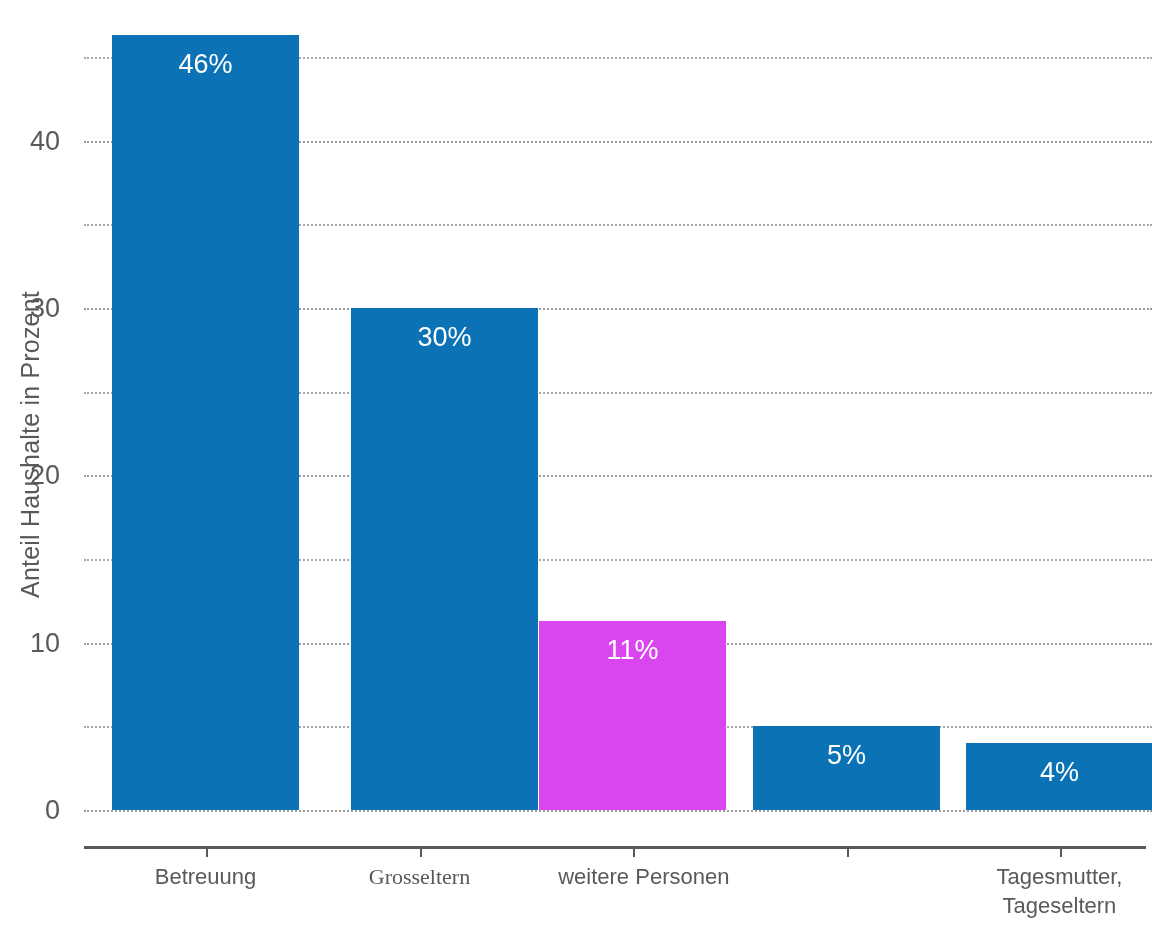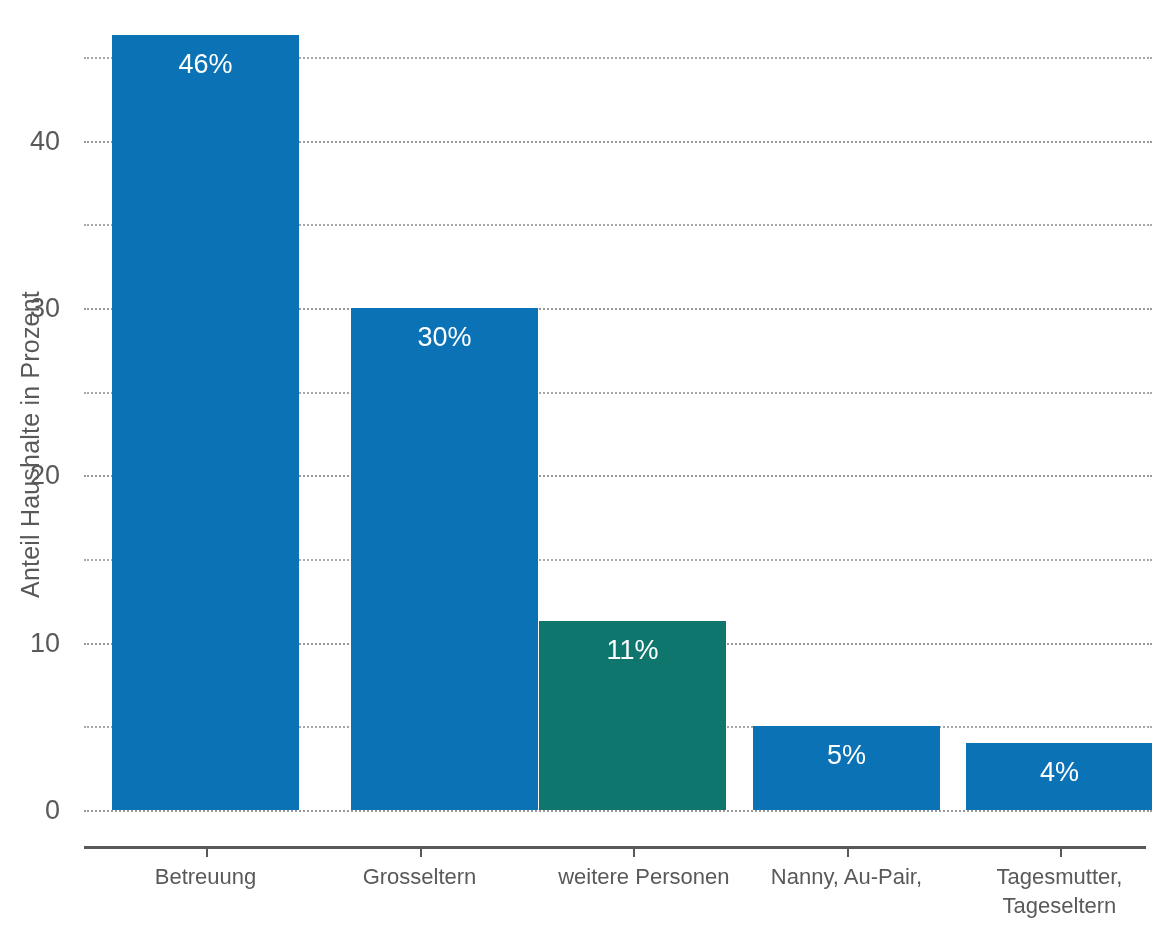--- a/index.html
+++ b/index.html
@@ -129,21 +129,21 @@
         <div class="gridline" style="top: 214.226px;"></div>
         <div class="gridline" style="top: 46.8619px;"></div>
       </div>
     <div id="bars">
         <div class="bar" style="left: 28px; width: 187px; height: 774.895px; background: rgb(11, 114, 181);">
           <div class="bar-value" style="color: rgb(255, 255, 255);">46%</div>
         </div>
         <div class="bar" style="left: 242px; width: 187px; height: 502.092px; background: rgb(11, 114, 181); margin-left: 25px;">
           <div class="bar-value" style="color: rgb(255, 255, 255);">30%</div>
         </div>
-        <div class="bar" style="left: 455px; width: 187px; height: 189.121px; background: #0f766e;">
+        <div class="bar" style="left: 455px; width: 187px; height: 189.121px; background: #d946ef;">
           <div class="bar-value" style="color: rgb(255, 255, 255);">11%</div>
         </div>
         <div class="bar" style="left: 669px; width: 187px; height: 83.682px; background: rgb(11, 114, 181);">
           <div class="bar-value" style="color: rgb(255, 255, 255);">5%</div>
         </div>
         <div class="bar" style="left: 882px; width: 187px; height: 66.9456px; background: rgb(11, 114, 181);">
           <div class="bar-value" style="color: rgb(255, 255, 255);">4%</div>
         </div>
       </div>
   </div>
@@ -161,28 +161,27 @@
       <div class="x-tick" style="left: 205.5px;"></div>
       <div class="x-tick" style="left: 419.5px;"></div>
       <div class="x-tick" style="left: 632.5px;"></div>
       <div class="x-tick" style="left: 846.5px;"></div>
       <div class="x-tick" style="left: 1059.5px;"></div>
     </div>
   <div id="xtick-labels">
       <div class="x-tick-label" style="left: 98.7px; width: 213.6px;">
         <span>Betreuung</span>
       </div>
-      <div class="x-tick-label" style="left: 312.7px; width: 213.6px;">
+      <div class="x-tick-label" style="left: 312.7px; width: 213.6px; font-family: Liberation Serif, serif;">
         <span>Grosseltern</span>
       </div>
       <div class="x-tick-label" style="left: 537px; width: 213.6px;">
         <span>weitere Personen</span>
       </div>
       <div class="x-tick-label" style="left: 739.7px; width: 213.6px;">
-        <span>Nanny, Au-Pair,</span>
       </div>
       <div class="x-tick-label" style="left: 952.7px; width: 213.6px;">
         <span>Tagesmutter,</span>
         <span>Tageseltern</span>
       </div>
     </div>
 
 </div>
 
 </body></html>

